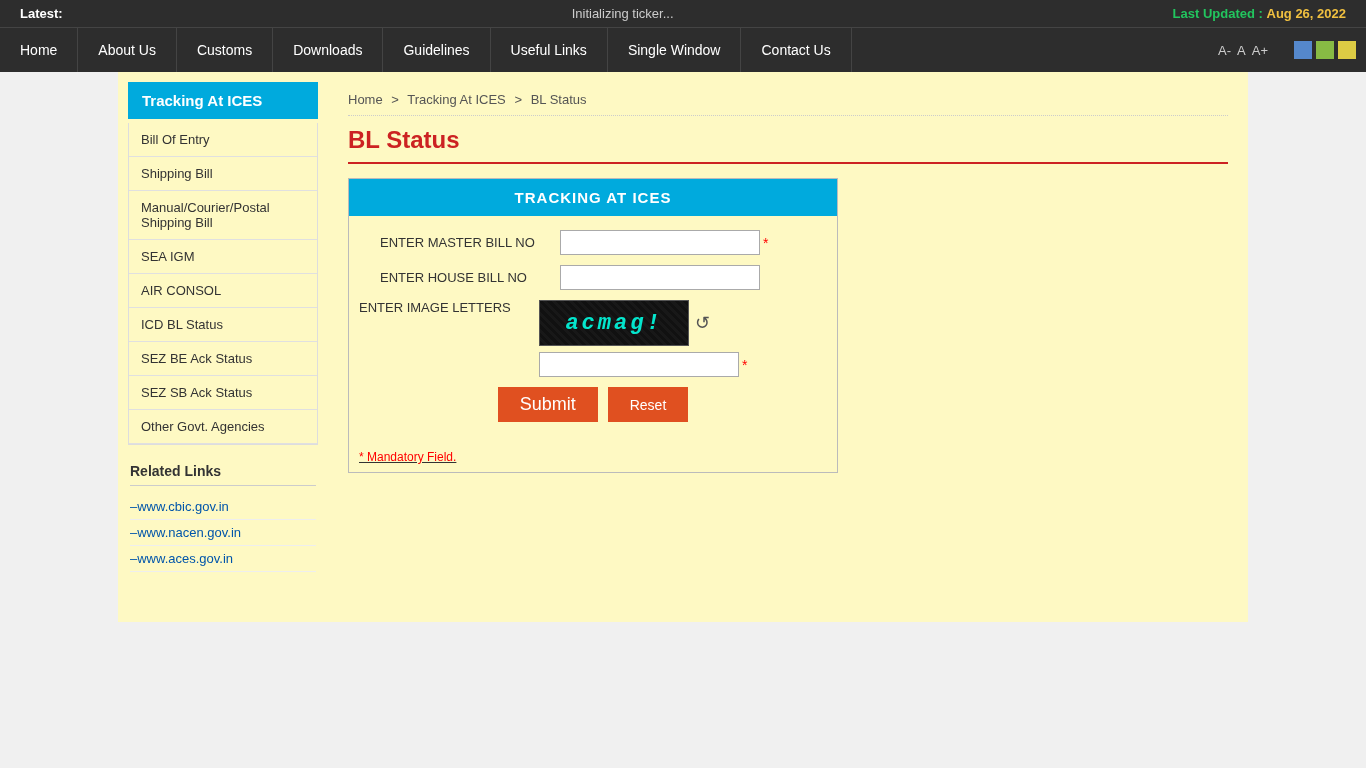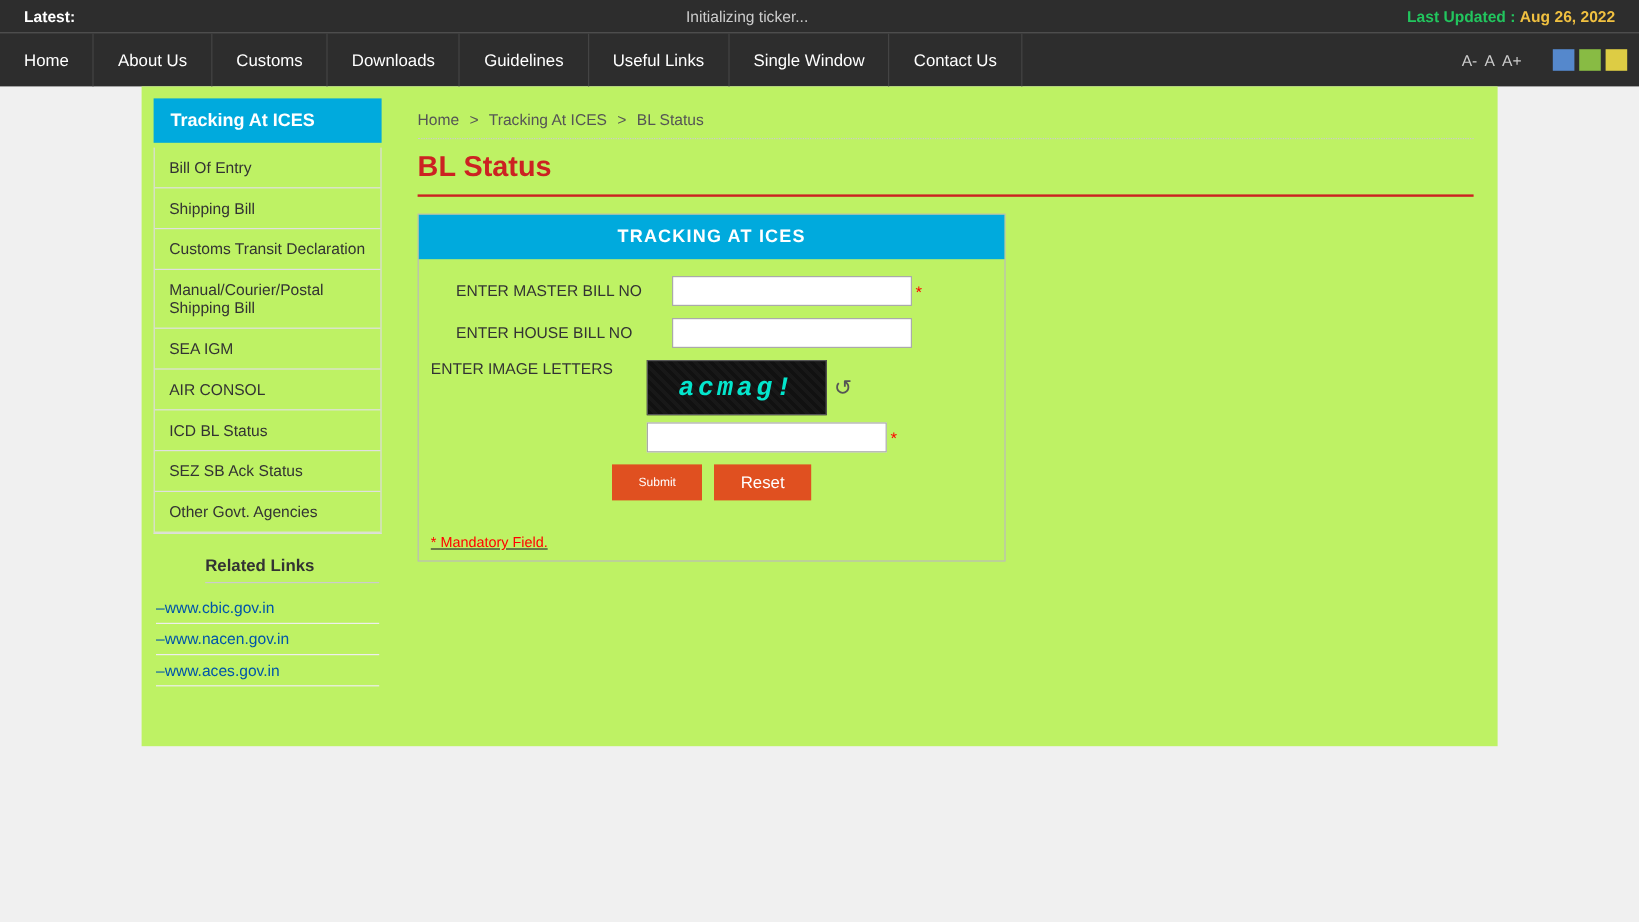--- a/index.html
+++ b/index.html
@@ -54,21 +54,21 @@
     .color-box {
       width: 18px;
       height: 18px;
       cursor: pointer;
     }
 
     
     .main-wrapper {
       max-width: 1130px;
       margin: 0 auto;
-      background: #bef264;
+      background: #fef9c3;
       min-height: 550px;
     }
 
     
     .content-layout {
       display: flex;
       padding: 10px 0;
     }
 
     
@@ -99,21 +99,20 @@
 
     
     .related-links-section { margin-top: 18px; padding: 0 2px; }
     .related-links-title {
       font-size: 14px;
       font-weight: bold;
       border-bottom: 1px solid #ccc;
       padding-bottom: 6px;
       margin-bottom: 8px;
       color: #333;
-      margin-left: 41px;
     }
     .related-link {
       display: block;
       padding: 5px 0;
       font-size: 13px;
       color: #0055aa;
       cursor: pointer;
       border-bottom: 1px solid #eee;
       text-decoration: none;
     }
@@ -244,21 +243,21 @@
       justify-content: center;
       gap: 10px;
       margin-top: 6px;
       margin-bottom: 6px;
     }
     .btn-submit {
       background: #e05020;
       color: #fff;
       border: none;
       padding: 7px 22px;
-      font-size: 10px;
+      font-size: 18px;
       cursor: pointer;
     }
     .btn-reset {
       background: #e05020;
       color: #fff;
       border: none;
       padding: 7px 22px;
       font-size: 14px;
       cursor: pointer;
     }
@@ -307,25 +306,25 @@
 </nav>
 
 <div class="main-wrapper">
   <div class="content-layout">
 
     <aside class="sidebar">
       <div class="sidebar-title">Tracking At ICES</div>
       <div class="sidebar-menu">
         <div class="sidebar-menu-item">Bill Of Entry</div>
         <div class="sidebar-menu-item">Shipping Bill</div>
-        <div class="sidebar-menu-item">Customs Transit Declaration</div>
         <div class="sidebar-menu-item">Manual/Courier/Postal Shipping Bill</div>
         <div class="sidebar-menu-item">SEA IGM</div>
         <div class="sidebar-menu-item">AIR CONSOL</div>
         <div class="sidebar-menu-item">ICD BL Status</div>
+        <div class="sidebar-menu-item">SEZ BE Ack Status</div>
         <div class="sidebar-menu-item">SEZ SB Ack Status</div>
         <div class="sidebar-menu-item">Other Govt. Agencies</div>
       </div>
 
       <div class="related-links-section">
         <div class="related-links-title">Related Links</div>
         <a class="related-link">–www.cbic.gov.in</a>
         <a class="related-link">–www.nacen.gov.in</a>
         <a class="related-link">–www.aces.gov.in</a>
       </div>

